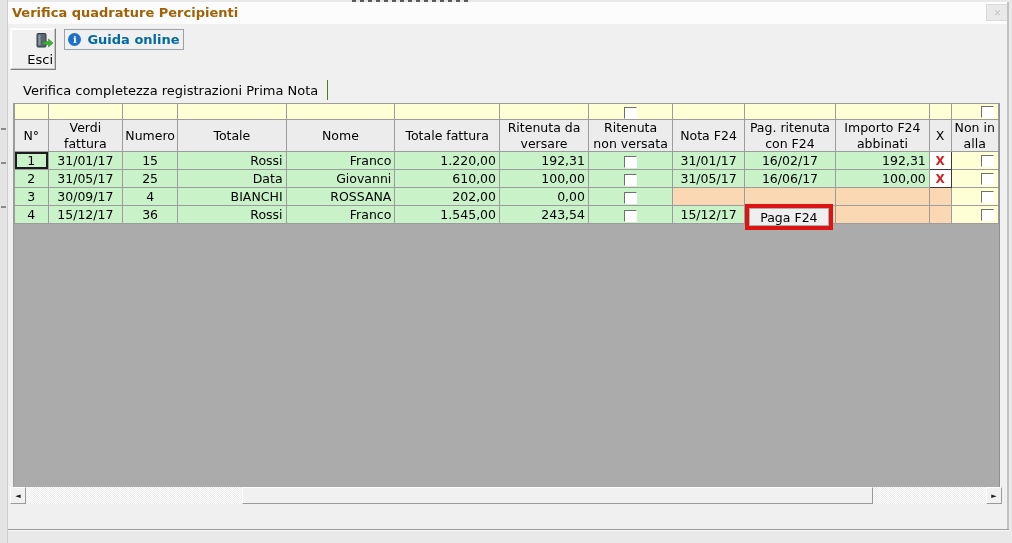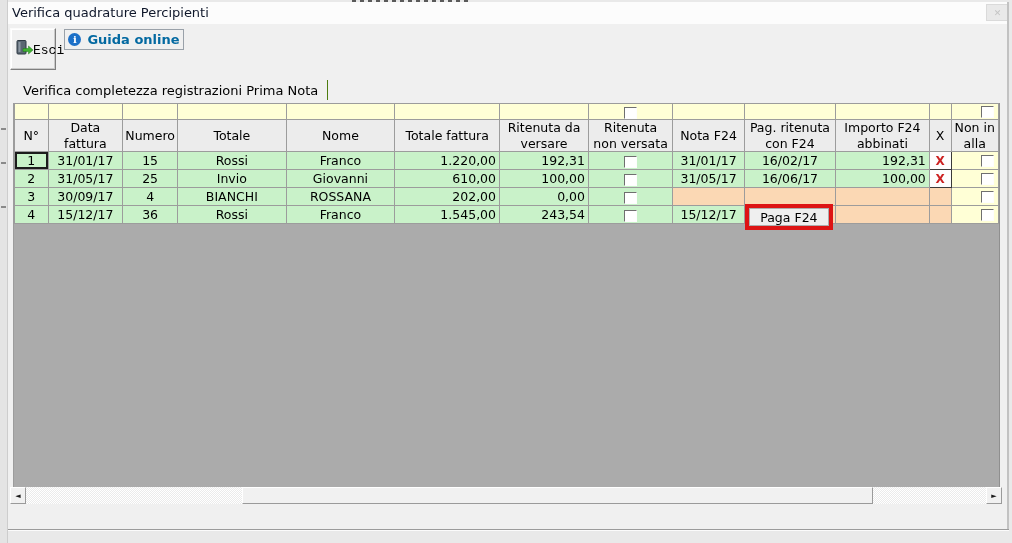--- a/index.html
+++ b/index.html
@@ -15,30 +15,30 @@
     background:#e4e4e4; border-right:1px solid #cdcdcd; }
   .remmark { position:absolute; left:1px; width:5px; height:2px; background:#8a8a8a; }
 
   .app-window { position:absolute; left:8px; top:2px; width:1001px; height:527px;
     background:#f0f0f0; }
   .win-bottom { position:absolute; left:8px; top:529px; width:1001px; height:2px;
     background:#9b9b9b; border-bottom:1px solid #fbfbfb; }
   .win-right { position:absolute; left:1007px; top:2px; width:2px; height:527px; background:#c2c2c2; }
 
   .titlebar { position:absolute; left:0; top:0; width:100%; height:22px; background:#fcfcfc; }
-  .title { position:absolute; left:4px; top:3px; font-size:13px; color:#0f172a; white-space:nowrap; }
+  .title { position:absolute; left:4px; top:3px; font-size:13px; color:#a16207; white-space:nowrap;font-weight:bold; }
   .close-btn { position:absolute; left:978px; top:2px; width:23px; height:17px;
     background:#e9e9e9; border:1px solid #dadada; color:#c4c4c4; font-size:9px;
     display:flex; align-items:center; justify-content:center; }
 
   .tool-btn { position:absolute; background:#f0f0f0;
     border:1px solid; border-color:#fbfbfb #7e7e7e #7e7e7e #fbfbfb;
     box-shadow:inset -1px -1px 0 #c9c9c9, inset 1px 1px 0 #ffffff;
-    display:flex; align-items:center; justify-content:space-between;
-    padding:4px 2px 2px; font-size:13px; cursor:default;font-family:Liberation Mono, monospace; }
+    display:flex; flex-direction:column; align-items:flex-end; justify-content:space-between;
+    padding:4px 2px 2px; font-size:13px; cursor:default; }
   .btn-esci { left:2px; top:26px; width:46px; height:42px; }
   .btn-stampa { left:176px; top:26px; width:58px; height:42px; }
   .guida { position:absolute; left:56px; top:27px; width:120px; height:21px;
     border:1px solid #99a1a9; background:#f0f0f0;
     display:flex; align-items:center; justify-content:center; gap:6px; }
   .guida-text { color:#0369a1; font-weight:bold; font-size:13px; }
   .info-icon { width:13px; height:13px; border-radius:50%; background:#1c70c8; color:#fff;
     font-size:10px; font-weight:bold; display:flex; align-items:center; justify-content:center;
     font-family:"DejaVu Serif","Liberation Serif",serif; line-height:1; }
 
@@ -49,21 +49,21 @@
   .grid-wrap { position:absolute; left:5px; top:101px; width:987px; height:384px;
     background:#ababab; overflow:hidden; border-left:1px solid #9c9c9c;
     border-right:1px solid #8f8f8f; }
   table { border-collapse:collapse; table-layout:fixed; }
   td { border:1px solid #9c9c9c; font-size:12.5px; padding:0 3px;
     overflow:hidden; white-space:nowrap; vertical-align:middle; }
   td.ytop { height:16px; background:#ffffd6; }
   td.hdr { height:32px; background:#ececec; text-align:center; white-space:pre-line;
     line-height:1.25; padding:0 1px; }
   tr.data td { height:18px; background:#c9f2c9; }
-  .ctr { text-align:center; } .lft { text-align:center;margin-left:29px; } .rgt { text-align:right; }
+  .ctr { text-align:center; } .lft { text-align:right;margin-left:29px; } .rgt { text-align:right; }
   tr.data td.miss { background:#fbd8b4; }
   tr.data td.flag, td.ytop.flag { background:#ffffd6; }
   tr.data td.xbtn { background:#fdfdfd; border:1px solid #3a3a3a; padding:0; text-align:center; }
   .x-mark { color:#cc2222; font-weight:bold; font-size:12px; }
   .focus { box-shadow:inset 0 0 0 2px #1c1c1c; }
   .cb { display:inline-block; width:13px; height:12px; background:#fff;
     border-top:1px solid #6f6f6f; border-left:1px solid #6f6f6f;
     border-bottom:1px solid #fdfdfd; border-right:1px solid #fdfdfd;
     vertical-align:middle; }
   td.flag .cb { float:right; margin-right:1px; }
@@ -153,21 +153,21 @@
               <td class="ytop"></td>
               <td class="ytop"></td>
               <td class="ytop"></td>
               <td class="ytop"></td>
               <td class="ytop flag">
                 <span class="cb"></span>
               </td>
             </tr>
             <tr>
               <td class="hdr">N°</td>
-              <td class="hdr">Data
+              <td class="hdr">Verdi
 fattura</td>
               <td class="hdr">Numero</td>
               <td class="hdr">Totale</td>
               <td class="hdr">Nome</td>
               <td class="hdr">Totale fattura</td>
               <td class="hdr">Ritenuta da
 versare</td>
               <td class="hdr">Ritenuta
 non versata</td>
               <td class="hdr">Nota F24</td>
@@ -193,21 +193,21 @@
               <td class="rgt">192,31</td>
               <td class="xbtn"><span class="x-mark">X</span></td>
               <td class="flag">
                 <span class="cb"></span>
               </td>
             </tr>
             <tr class="data">
               <td class="ctr">2</td>
               <td class="ctr">31/05/17</td>
               <td class="ctr">25</td>
-              <td class="lft">Invio</td>
+              <td class="lft">Data</td>
               <td class="lft">Giovanni</td>
               <td class="rgt">610,00</td>
               <td class="rgt">100,00</td>
               <td class="ctr"><span class="cb"></span></td>
               <td class="ctr">31/05/17</td>
               <td class="ctr">16/06/17</td>
               <td class="rgt">100,00</td>
               <td class="xbtn"><span class="x-mark">X</span></td>
               <td class="flag">
                 <span class="cb"></span>

